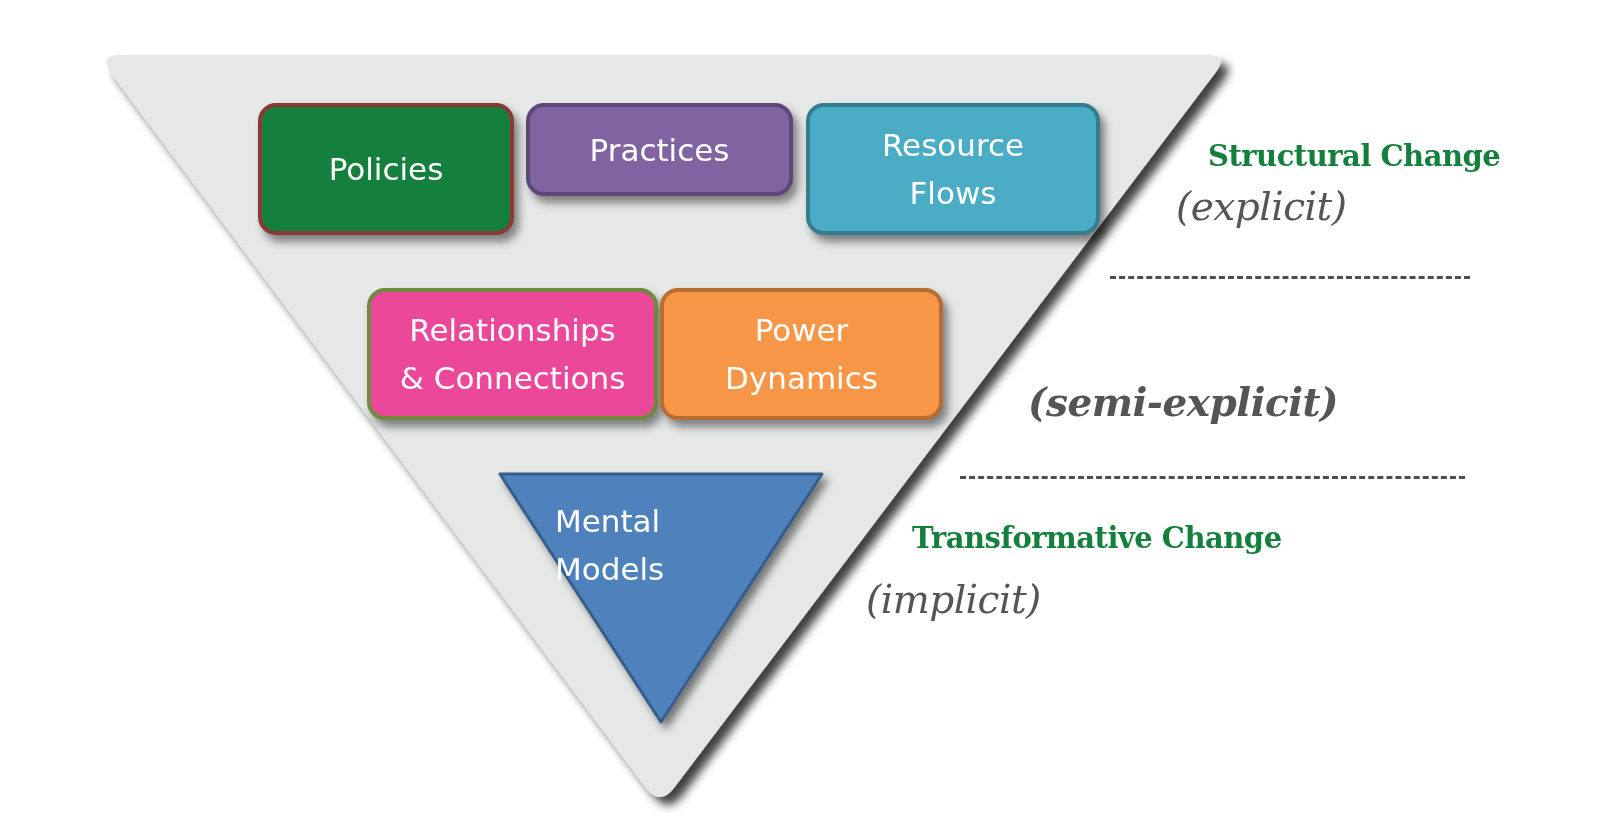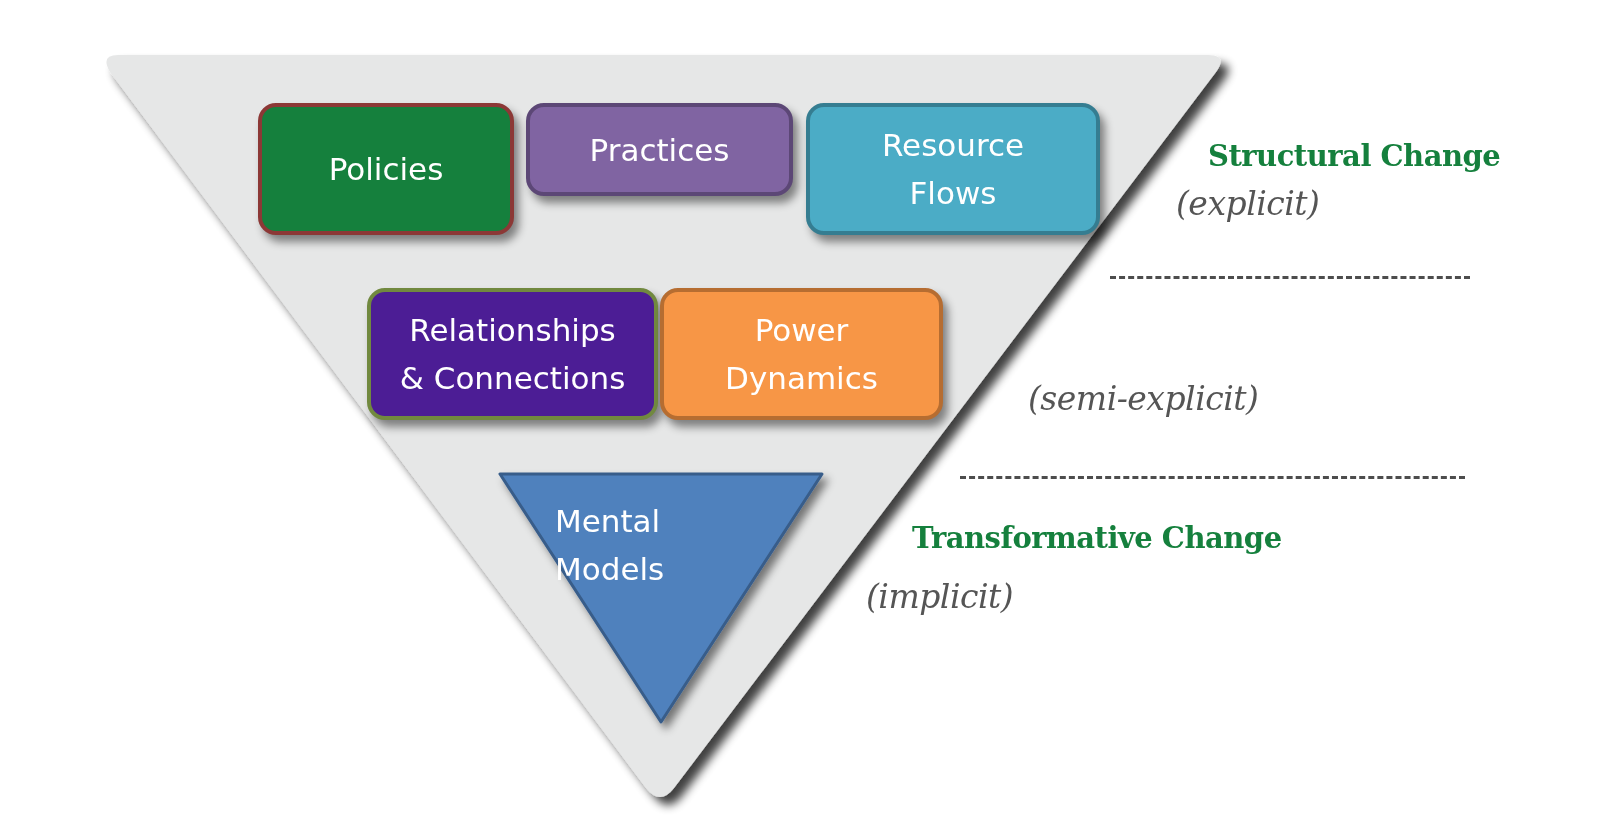--- a/index.html
+++ b/index.html
@@ -11,21 +11,21 @@
     display: flex; align-items: center; justify-content: center; text-align: center;
     color: #ffffff; font-family: "DejaVu Sans", sans-serif; font-size: 31px; line-height: 48px;
     box-shadow: 5px 7px 8px rgba(0,0,0,0.45);
     white-space: pre-line;
   }
   .mm-label {
     position: absolute; color: #ffffff; font-family: "DejaVu Sans", sans-serif; font-size: 31px;
     line-height: 48px; text-align: left; white-space: pre-line; width: 200px;
   }
   .lvl-title { position: absolute; font-family: "DejaVu Serif", serif; font-weight: bold; font-size: 29px; color: #15803d; letter-spacing: -0.5px; }
-  .lvl-sub { position: absolute; font-family: "DejaVu Serif", serif; font-style: italic; font-size: 33px; color: #555555; letter-spacing: -0.5px; }
+  .lvl-sub { position: absolute; font-family: "DejaVu Serif", serif; font-style: italic; font-size: 39px; color: #555555; letter-spacing: -0.5px; }
   .dash { position: absolute; height: 0; border-top: 3px dashed #4d4d4d; }
 </style>
 </head>
 <body>
 
 <div id="stage">
   <svg width="1600" height="839">
     <defs>
       <filter id="bigShadow" x="-10%" y="-10%" width="130%" height="130%">
         <feGaussianBlur in="SourceAlpha" stdDeviation="5"></feGaussianBlur>
@@ -51,30 +51,30 @@
       </filter>
     </defs>
     <path id="bg-tri" d="M118,55 L1208,55 Q1228,55 1216,72 L674,788 Q660,806 646,788 L110,72 Q100,55 118,55 Z" filter="url(#bigShadow)" fill="#e6e7e7"></path>
     <polygon id="core-tri" points="500,474 822,474 661,722" stroke-width="3" stroke-linejoin="round" filter="url(#smallShadow)" fill="#4f81bd" stroke="#385d8a"></polygon>
   </svg>
 
   <div class="box" id="box-0" style="left: 258px; top: 103px; width: 256px; height: 132px; background: #15803d; border-color: rgb(140, 56, 54);">Policies</div>
   <div class="box" id="box-1" style="left: 526px; top: 103px; width: 267px; height: 93px; background: rgb(128, 100, 162); border-color: rgb(92, 71, 118);">Practices</div>
   <div class="box" id="box-2" style="left: 806px; top: 103px; width: 294px; height: 132px; background: rgb(75, 172, 198); border-color: rgb(53, 125, 145);">Resource
 Flows</div>
-  <div class="box" id="box-3" style="left: 367px; top: 288px; width: 291px; height: 132px; background: #4c1d95; border-color: rgb(113, 137, 63);">Relationships
+  <div class="box" id="box-3" style="left: 367px; top: 288px; width: 291px; height: 132px; background: #ec4899; border-color: rgb(113, 137, 63);">Relationships
 &amp; Connections</div>
   <div class="box" id="box-4" style="left: 660px; top: 288px; width: 283px; height: 132px; background: rgb(247, 150, 70); border-color: rgb(182, 109, 49);">Power
 Dynamics</div>
 
   <div class="mm-label" style="left:555px; top:497px;">Mental
 Models</div>
 
   <div class="lvl-title" style="left:1208px; top:139px;">Structural Change</div>
   <div class="lvl-sub" style="left:1176px; top:184px;">(explicit)</div>
   <div class="dash" style="left:1110px; top:276px; width:360px;"></div>
 
-  <div class="lvl-sub" style="left:1028px; top:379px;">(semi-explicit)</div>
+  <div class="lvl-sub" style="left:1028px; top:379px;font-weight:bold;">(semi-explicit)</div>
   <div class="dash" style="left:960px; top:476px; width:505px;"></div>
 
   <div class="lvl-title" style="left:900px; top:521px;margin-left:12px;">Transformative Change</div>
   <div class="lvl-sub" style="left:866px; top:577px;">(implicit)</div>
 </div>
 
 </body></html>

